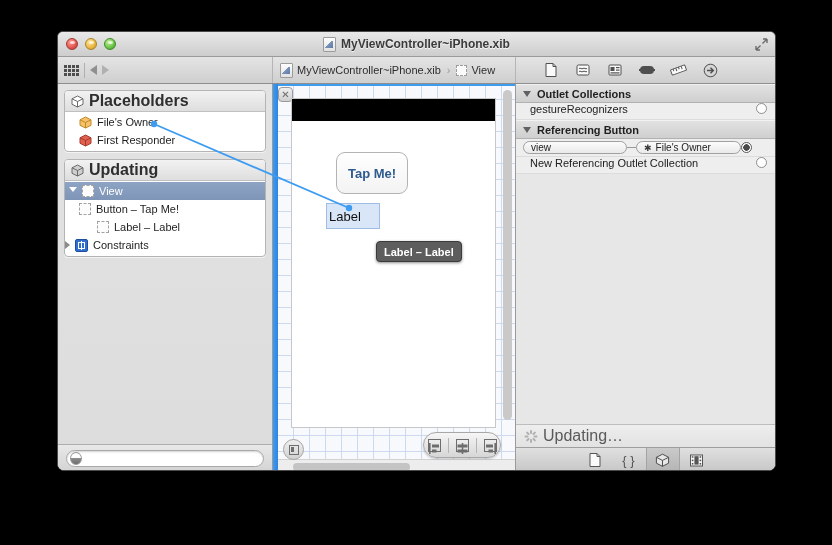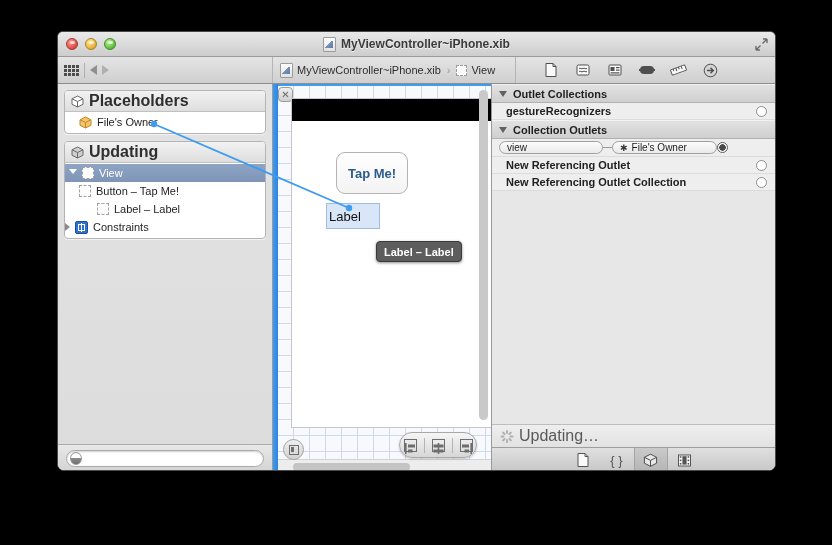--- a/index.html
+++ b/index.html
@@ -182,34 +182,34 @@
     position:absolute;right:3px;top:6px;width:9px;height:330px;border-radius:5px;
     background:#c9c9c9;
   }
   .hscroll{
     position:absolute;left:20px;bottom:1px;width:117px;height:8px;border-radius:4px;background:#c4c4c4;
   }
   .canvas-bottom{position:absolute;left:5px;right:0;bottom:0;height:12px;background:#ededed;border-top:1px solid #d2d2d2;}
 
   
   .inspector{
-    width:284px;box-sizing:border-box;background:#e7e7e7;
+    width:260px;box-sizing:border-box;background:#e7e7e7;
     border-left:1px solid #9a9a9a;display:flex;flex-direction:column;
   }
   .insp-list{flex:1;overflow:hidden;}
   .sec-head{
     height:17px;display:flex;align-items:center;gap:6px;padding-left:7px;
     background:linear-gradient(to bottom,#e2e2e2,#cfcfcf);
     border-top:1px solid #f2f2f2;border-bottom:1px solid #b1b1b1;
     font-size:11px;font-weight:bold;color:#1f1f1f;
   }
   .disc{width:0;height:0;border-left:4.5px solid transparent;border-right:4.5px solid transparent;border-top:6px solid #616161;}
   .conn-row{
-    height:16px;display:flex;align-items:center;padding:0 8px 0 14px;
-    font-size:11px;color:#212121;background:#eeeeee;border-bottom:1px solid #dcdcdc;font-weight:bold;
+    height:16px;display:flex;padding:0 8px 0 14px;
+    font-size:11px;color:#212121;background:#eeeeee;border-bottom:1px solid #dcdcdc;
   }
   .conn-row .spacer{flex:1;}
   .well{
     width:11px;height:11px;border-radius:50%;border:1.5px solid #8d8d8d;box-sizing:border-box;background:#fff;
   }
   .well.filled{border-color:#5b5b5b;background:radial-gradient(circle,#4a4a4a 0 3px,#fff 3.5px);}
   .pill-row{
     height:17px;display:flex;align-items:center;padding:0 8px 0 7px;gap:0;
     font-size:11px;background:#eeeeee;border-bottom:1px solid #dcdcdc;
   }
@@ -358,20 +358,27 @@
               <span>Placeholders</span>
             </div>
             <div class="group-body">
               <div class="row">
                 <svg width="13" height="13" viewBox="0 0 13 13">
                   <path d="M6.5 1 L12 3.8 L12 9.3 L6.5 12 L1 9.3 L1 3.8 Z" fill="#f6c36a" stroke="#c08a2b"></path>
                   <path d="M1 3.8 L6.5 6.5 L12 3.8 M6.5 6.5 L6.5 12" fill="none" stroke="#c08a2b"></path>
                 </svg>
                 <span>File's Owner</span>
               </div>
+              <div class="row">
+                <svg width="13" height="13" viewBox="0 0 13 13">
+                  <path d="M6.5 1 L12 3.8 L12 9.3 L6.5 12 L1 9.3 L1 3.8 Z" fill="#e1604f" stroke="#a73b2d"></path>
+                  <path d="M1 3.8 L6.5 6.5 L12 3.8 M6.5 6.5 L6.5 12" fill="none" stroke="#a73b2d"></path>
+                </svg>
+                <span>First Responder</span>
+              </div>
             </div>
           </div>
 
           <div class="group">
             <div class="group-head">
               <svg width="13" height="13" viewBox="0 0 13 13">
                 <path d="M6.5 1 L12 3.8 L12 9.3 L6.5 12 L1 9.3 L1 3.8 Z" fill="#cfcfcf" stroke="#6b6b6b"></path>
                 <path d="M1 3.8 L6.5 6.5 L12 3.8 M6.5 6.5 L6.5 12" fill="none" stroke="#6b6b6b"></path>
               </svg>
               <span>Updating</span>
@@ -471,39 +478,34 @@
             <span>Outlet Collections</span>
           </div>
           <div class="conn-row">
             <span>gestureRecognizers</span>
             <span class="spacer"></span>
             <span class="well"></span>
           </div>
 
           <div class="sec-head">
             <span class="disc"></span>
-            <span>Collection Outlets</span>
+            <span>Referencing Button</span>
           </div>
           <div class="pill-row">
             <span class="pill left">
               <span>view</span>
             </span>
             <span class="link"></span>
             <span class="pill right">
               <span class="star">✱</span>
               <span>File's Owner</span>
             </span>
             <span class="spacer"></span>
             <span class="well filled"></span>
           </div>
-          <div class="conn-row">
-            <span>New Referencing Outlet</span>
-            <span class="spacer"></span>
-            <span class="well"></span>
-          </div>
 
           <div class="conn-row">
             <span>New Referencing Outlet Collection</span>
             <span class="spacer"></span>
             <span class="well"></span>
           </div>
         </div>
 
         <div class="statusstrip">
           <span class="spinner">

